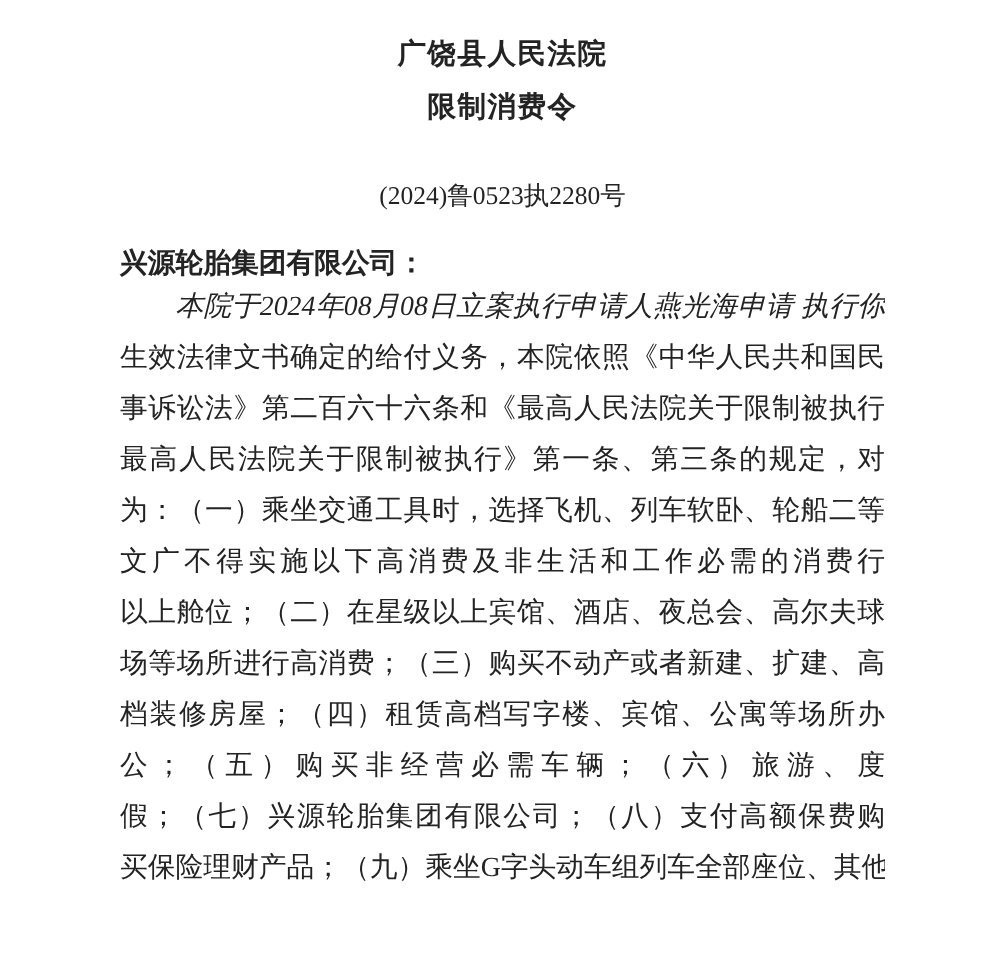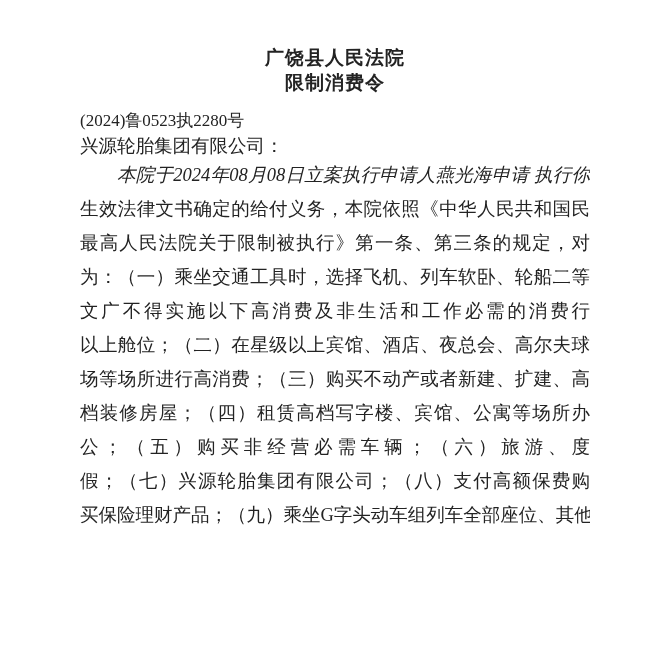--- a/index.html
+++ b/index.html
@@ -10,45 +10,46 @@
     background: #ffffff;
     color: #232323;
     font-family: "Liberation Serif", "DejaVu Serif", serif;
     position: relative;
   }
   .doc {
     margin-left: 80px;
     margin-right: 78px; 
   }
   .court-name {
-    padding-top: 47px;
+    padding-top: 26px;
     line-height: 21px;
     font-size: 19px;
     font-weight: bold;
     text-align: center;
     letter-spacing: 1px;
   }
   .doc-title {
-    margin-top: 4px;
+    margin-top: 14px;
     line-height: 21px;
     font-size: 19px;
     font-weight: bold;
     text-align: center;
     letter-spacing: 1px;
   }
   .case-number {
-    margin-top: 18px;
+    margin-top: 39px;
     line-height: 20px;
     font-size: 17px;
-    text-align: left;
+    text-align: center;
   }
   .addressee {
-    margin-top: 5px;
+    margin-top: 25px;
     line-height: 21px;
     font-size: 18.5px;
+    font-weight: bold;
   }
   .body-lines {
     margin-top: 1px;
   }
   .body-line {
     line-height: 34px;
     font-size: 18.5px;
     text-align: justify;
     text-align-last: justify;
     text-justify: inter-character;
@@ -69,20 +70,21 @@
 
   <div class="doc-title">限制消费令</div>
 
   <div class="case-number">(2024)鲁0523执2280号</div>
 
   <div class="addressee">兴源轮胎集团有限公司：</div>
 
   <div class="body-lines">
     <div class="body-line first">本院于2024年08月08日立案执行申请人燕光海申请 执行你</div>
     <div class="body-line">生效法律文书确定的给付义务，本院依照《中华人民共和国民</div>
+    <div class="body-line">事诉讼法》第二百六十六条和《最高人民法院关于限制被执行</div>
     <div class="body-line">最高人民法院关于限制被执行》第一条、第三条的规定，对</div>
     <div class="body-line">为：（一）乘坐交通工具时，选择飞机、列车软卧、轮船二等</div>
     <div class="body-line">文广不得实施以下高消费及非生活和工作必需的消费行</div>
     <div class="body-line">以上舱位；（二）在星级以上宾馆、酒店、夜总会、高尔夫球</div>
     <div class="body-line">场等场所进行高消费；（三）购买不动产或者新建、扩建、高</div>
     <div class="body-line">档装修房屋；（四）租赁高档写字楼、宾馆、公寓等场所办</div>
     <div class="body-line">公；（五）购买非经营必需车辆；（六）旅游、度</div>
     <div class="body-line">假；（七）兴源轮胎集团有限公司；（八）支付高额保费购</div>
     <div class="body-line">买保险理财产品；（九）乘坐G字头动车组列车全部座位、其他</div>
   </div>

